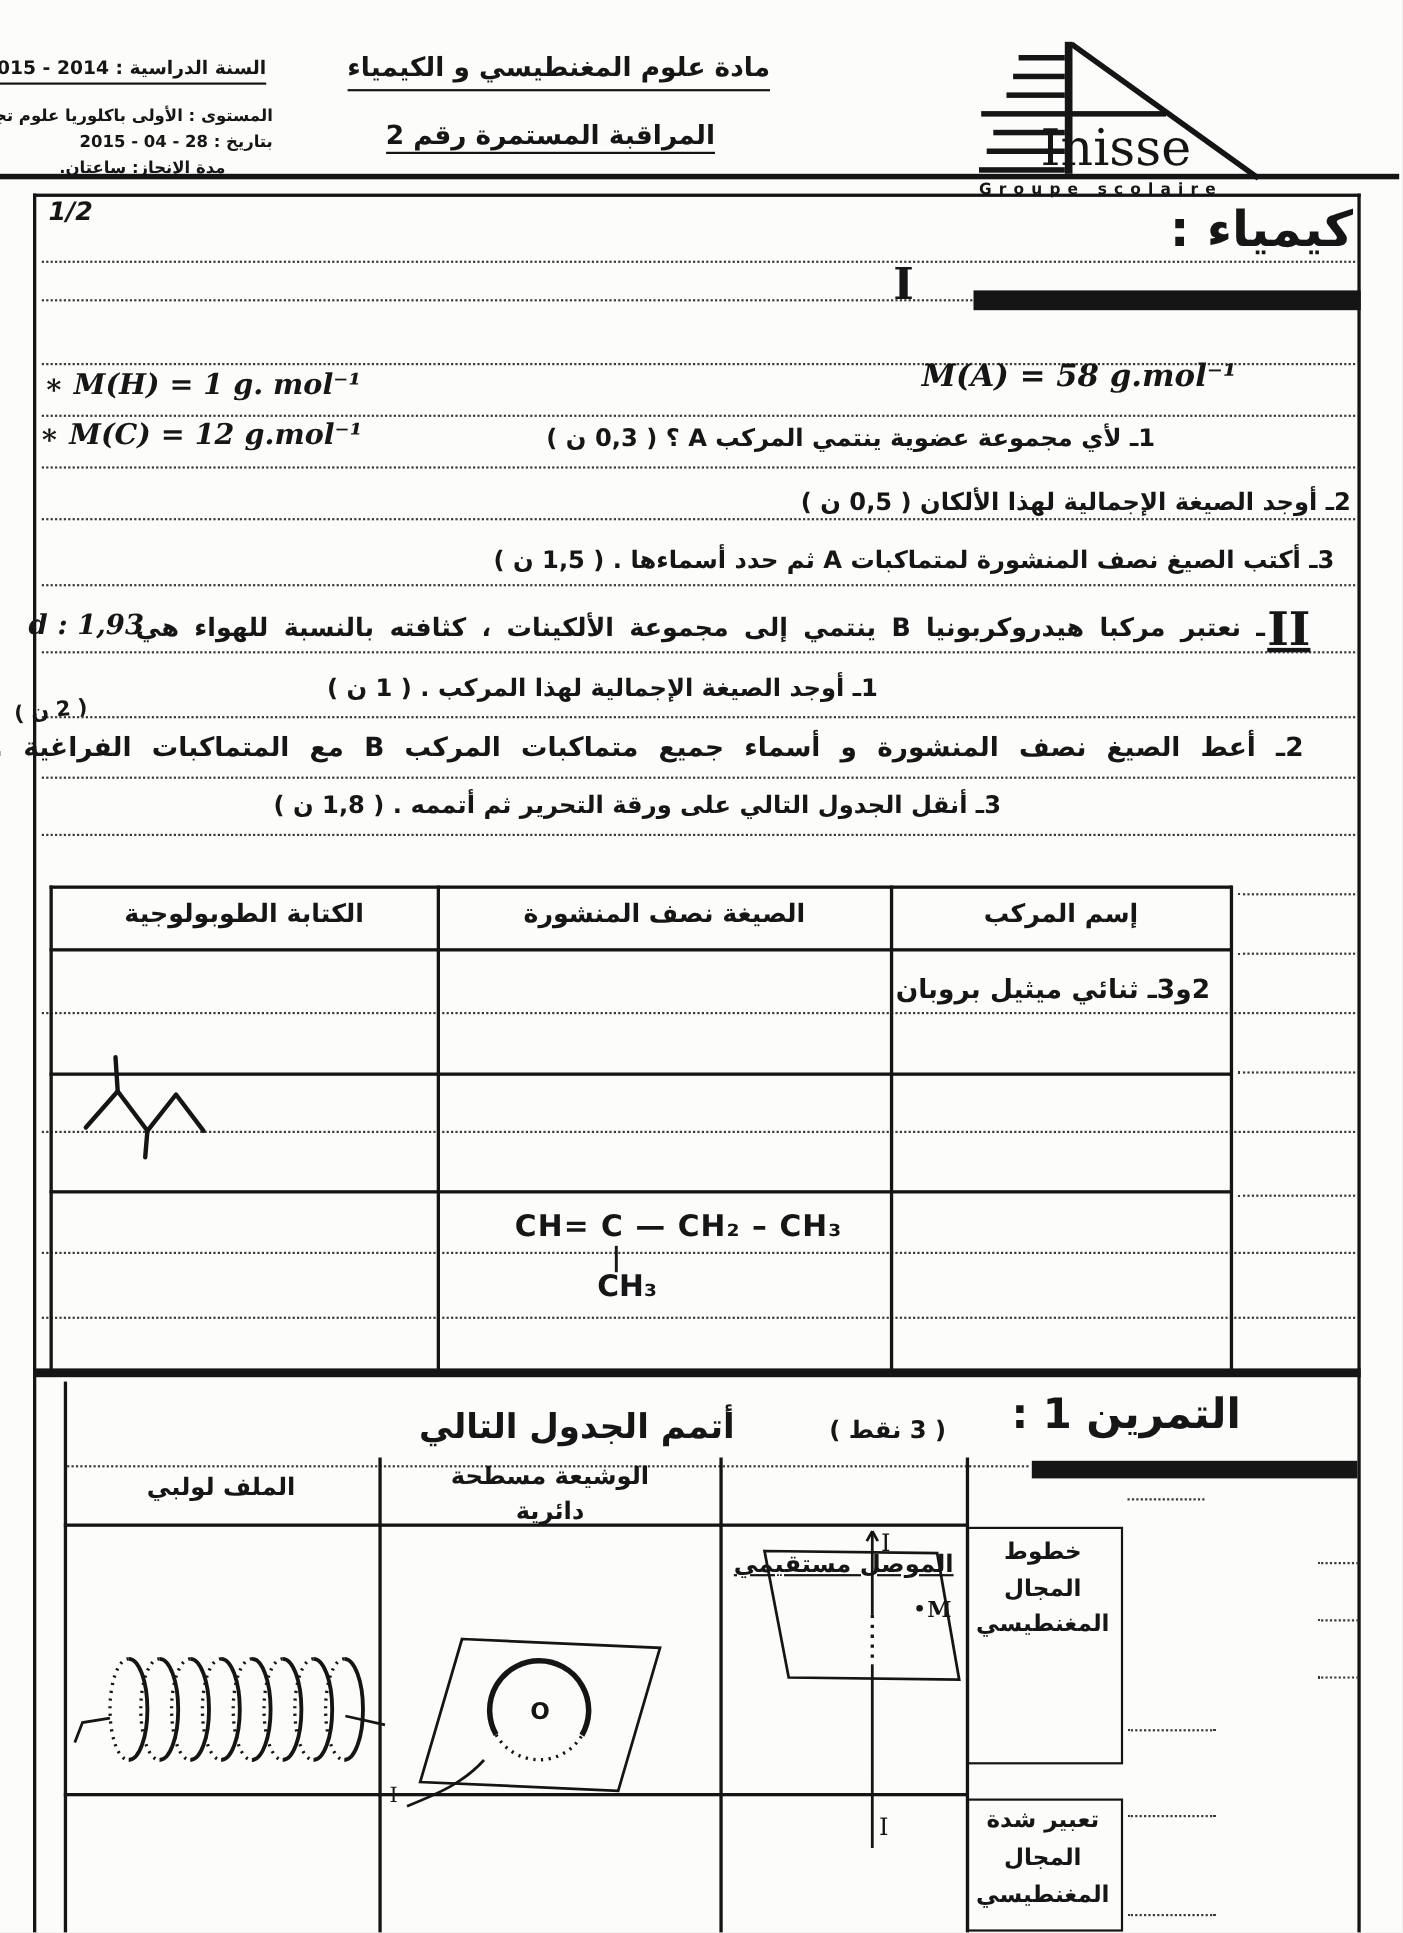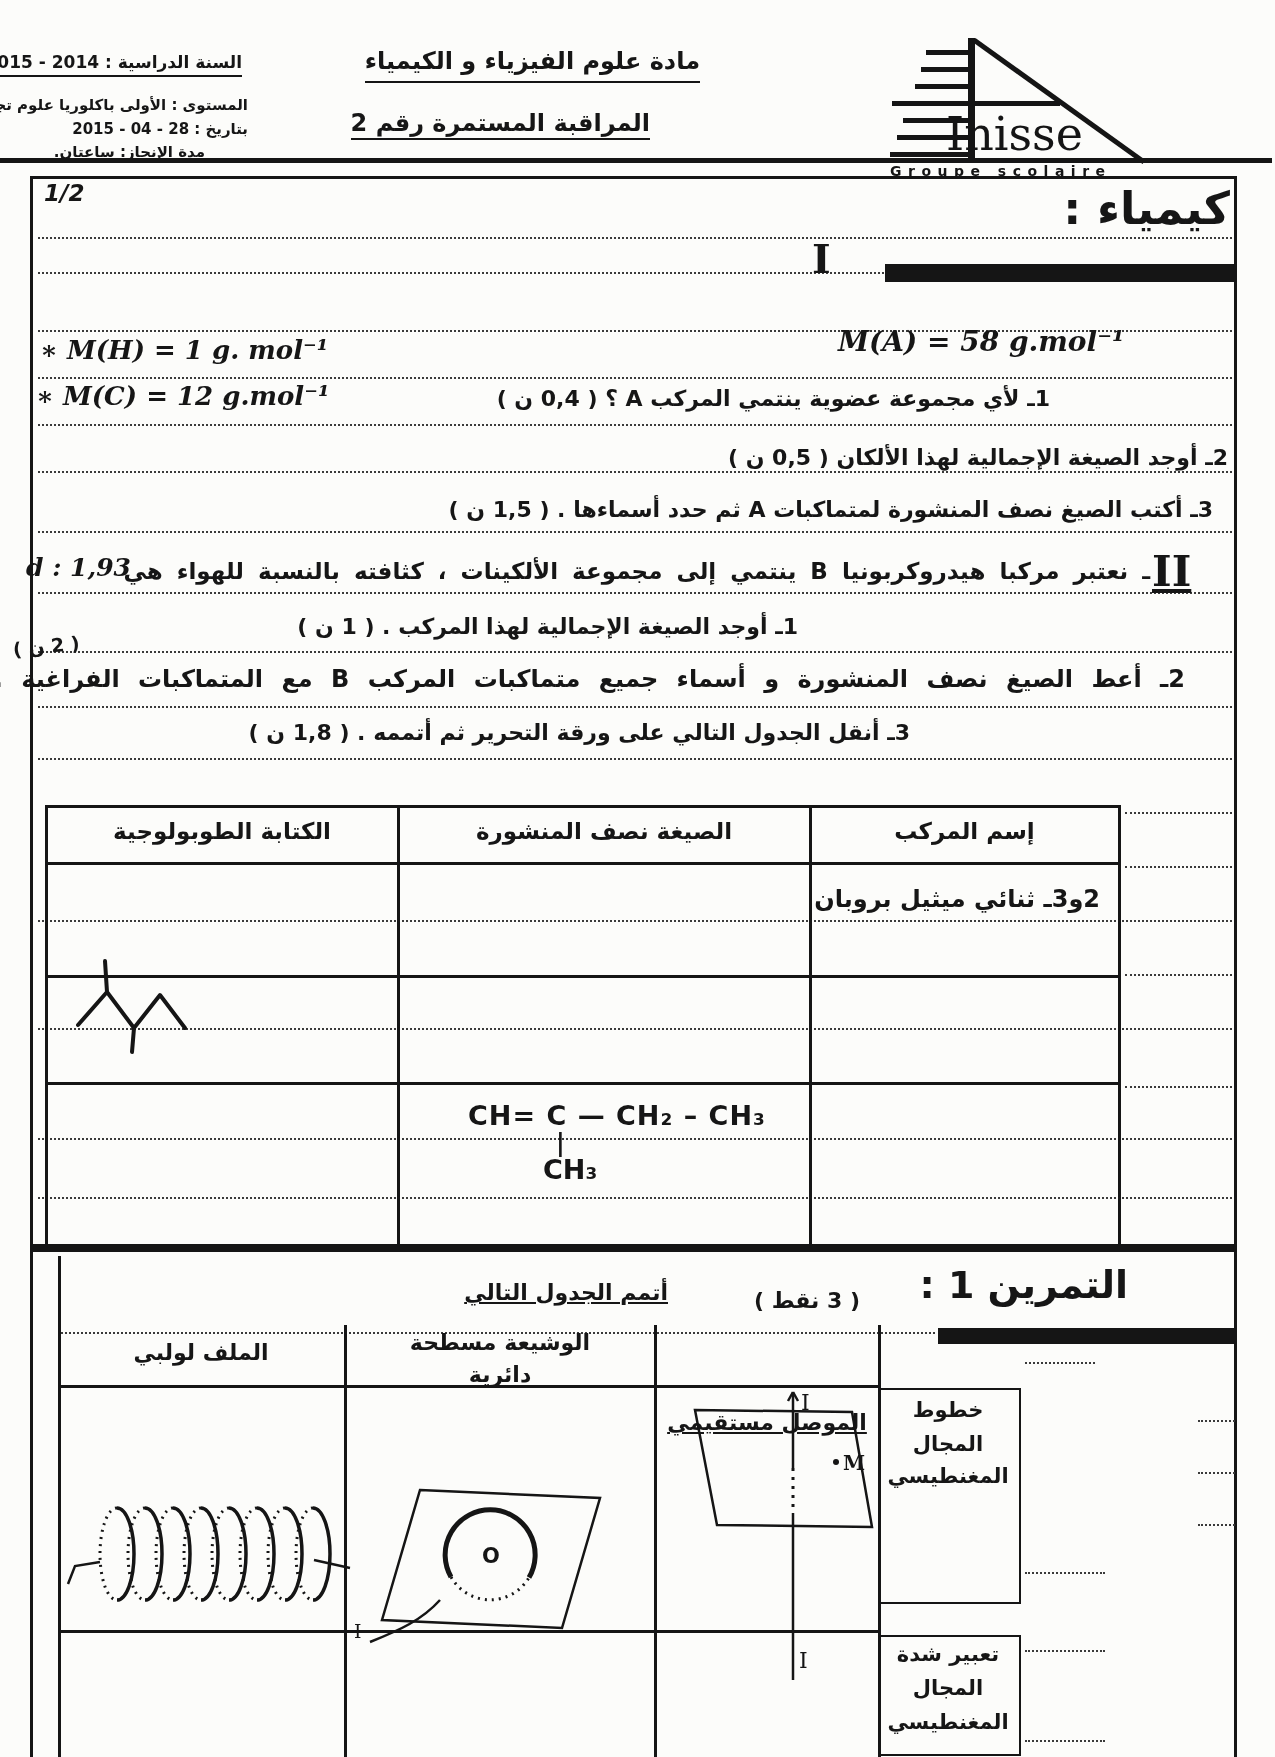--- a/index.html
+++ b/index.html
@@ -25,21 +25,21 @@
 </head>
 <body>
 
 <div class="page">
 
   <div class="t b" dir="rtl" style="right:1033px; top:53px; font-size:17px; border-bottom:2px solid #151515; padding-bottom:2px;">السنة الدراسية : 2014 - 2015</div>
   <div class="t b" dir="rtl" style="right:1027px; top:97px; font-size:15px;">المستوى      : الأولى باكلوريا علوم تجريبية.</div>
   <div class="t b" dir="rtl" style="right:1027px; top:121px; font-size:15px;">بتاريخ         : 28 - 04 - 2015</div>
   <div class="t b" dir="rtl" style="right:1070px; top:144px; font-size:15px;">مدة الإنجاز: ساعتان.</div>
 
-  <div class="t b" dir="rtl" style="right:575px; top:48px; font-size:24px; border-bottom:2.5px solid #151515; padding-bottom:5px;">مادة علوم الفيزياء و الكيمياء</div>
+  <div class="t b" dir="rtl" style="right:575px; top:48px; font-size:24px; border-bottom:2.5px solid #151515; padding-bottom:5px;">مادة علوم المغنطيسي و الكيمياء</div>
   <div class="t b" dir="rtl" style="right:625px; top:110px; font-size:24px; border-bottom:2.5px solid #151515; padding-bottom:0;">المراقبة المستمرة رقم 2</div>
 
   <svg style="left:852px; top:28px;" width="300" height="155" xmlns="http://www.w3.org/2000/svg">
     <rect x="74" y="22" width="42" height="5" fill="#151515"></rect>
     <rect x="69" y="39" width="47" height="5" fill="#151515"></rect>
     <rect x="63" y="56" width="53" height="5" fill="#151515"></rect>
     <rect x="40" y="73" width="168" height="5" fill="#151515"></rect>
     <rect x="51" y="90" width="65" height="5" fill="#151515"></rect>
     <rect x="45" y="107" width="71" height="5" fill="#151515"></rect>
     <rect x="38" y="124" width="78" height="5" fill="#151515"></rect>
@@ -79,21 +79,21 @@
 
   <div class="t b" dir="rtl" style="right:45px; top:183px; font-size:45px;">كيمياء :</div>
   <div class="hl" style="left:885px; top:264px; width:352px; height:18px;"></div>
 
   <div class="t b ser" style="left:812px; top:236px; font-size:40px;">I</div>
 
   <div class="t b ser it" style="left:838px; top:326px; font-size:28px;">M(A) = 58 g.mol⁻¹</div>
   <div class="t b ser it" style="left:40px; top:336px; font-size:26px;">∗ M(H) =  1 g. mol⁻¹</div>
   <div class="t b ser it" style="left:36px; top:382px; font-size:26px;">∗ M(C) = 12 g.mol⁻¹</div>
 
-  <div class="t b" dir="rtl" style="right:225px; top:386px; font-size:22px;">1ـ لأي مجموعة عضوية ينتمي المركب A ؟  ( 0,4 ن )</div>
+  <div class="t b" dir="rtl" style="right:225px; top:386px; font-size:22px;">1ـ لأي مجموعة عضوية ينتمي المركب A ؟  ( 0,3 ن )</div>
   <div class="t b" dir="rtl" style="right:47px; top:445px; font-size:22px;">2ـ أوجد الصيغة الإجمالية لهذا الألكان  ( 0,5 ن )</div>
   <div class="t b" dir="rtl" style="right:62px; top:497px; font-size:22px;">3ـ أكتب الصيغ نصف المنشورة لمتماكبات A ثم حدد أسماءها .  ( 1,5 ن )</div>
 
   <div class="t b ser" style="left:1152px; top:548px; font-size:42px;text-decoration:underline;">II</div>
   <div class="t b" dir="rtl" style="right:125px; top:558px; font-size:23px; word-spacing:6px;">ـ نعتبر مركبا هيدروكربونيا B ينتمي إلى مجموعة الألكينات ، كثافته بالنسبة للهواء هي</div>
   <div class="t b ser it" style="left:26px; top:554px; font-size:25px;">d : 1,93</div>
 
   <div class="t b" dir="rtl" style="right:477px; top:614px; font-size:22px;">1ـ أوجد الصيغة الإجمالية لهذا المركب .     ( 1 ن )</div>
   <div class="t b" dir="rtl" style="right:1195px; top:636px; font-size:19px; transform:rotate(-6deg);">( 2 ن )</div>
   <div class="t b" dir="rtl" style="right:90px; top:666px; font-size:24px; word-spacing:10px;">2ـ أعط الصيغ نصف المنشورة و أسماء جميع متماكبات المركب B مع المتماكبات الفراغية .</div>
@@ -122,21 +122,21 @@
 
   <div class="t b" style="left:468px; top:1100px; font-size:27px; letter-spacing:1px;">CH= C  — CH₂ – CH₃</div>
   <div class="t b" style="left:556px; top:1130px; font-size:24px;">|</div>
   <div class="t b" style="left:543px; top:1154px; font-size:27px;">CH₃</div>
 
   <div class="hl" style="left:30px; top:1244px; width:1207px; height:8px;"></div>
 
   <div class="t b" dir="rtl" style="right:147px; top:1264px; font-size:38px;">التمرين 1 :</div>
   <div class="hl" style="left:938px; top:1328px; width:296px; height:16px;"></div>
   <div class="t b" dir="rtl" style="right:415px; top:1288px; font-size:22px;">( 3 نقط )</div>
-  <div class="t b" dir="rtl" style="right:607px; top:1280px; font-size:22px;text-decoration:underline;">أتمم الجدول التالي</div>
+  <div class="t b" dir="rtl" style="right:607px; top:1280px; font-size:31px;">أتمم الجدول التالي</div>
   <div class="dot" style="left:58px; top:1332px; width:877px;"></div>
 
   <div class="vl" style="left:58px;  top:1256px; width:2.5px; height:501px;"></div>
   <div class="vl" style="left:344px; top:1325px; width:2.5px; height:432px;"></div>
   <div class="vl" style="left:654px; top:1325px; width:2.5px; height:432px;"></div>
   <div class="vl" style="left:878px; top:1325px; width:2.5px; height:432px;"></div>
   <div class="hl" style="left:58px; top:1385px; width:821px; height:2.5px;"></div>
   <div class="hl" style="left:58px; top:1630px; width:821px; height:2.5px;"></div>
   <div class="box" style="left:879px; top:1388px; width:138px; height:212px;"></div>
   <div class="box" style="left:879px; top:1635px; width:138px; height:117px;"></div>

